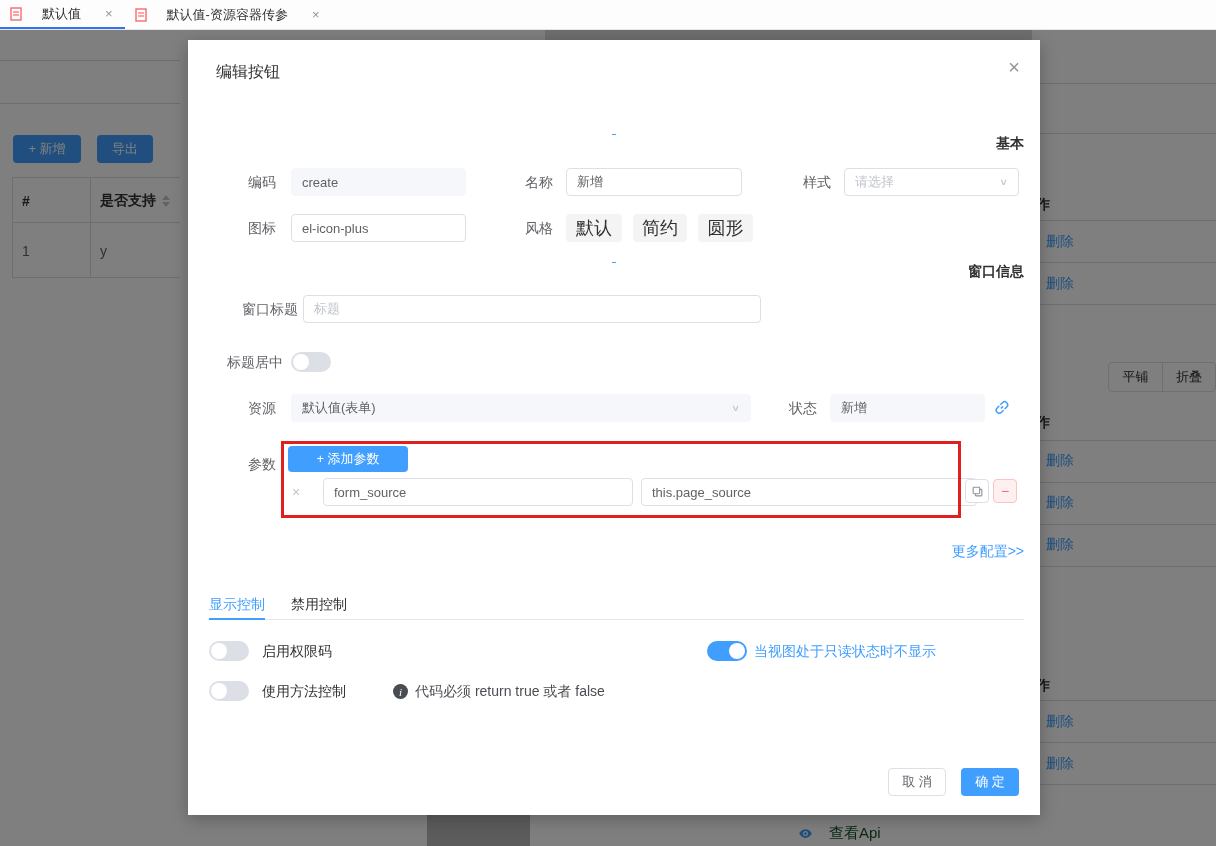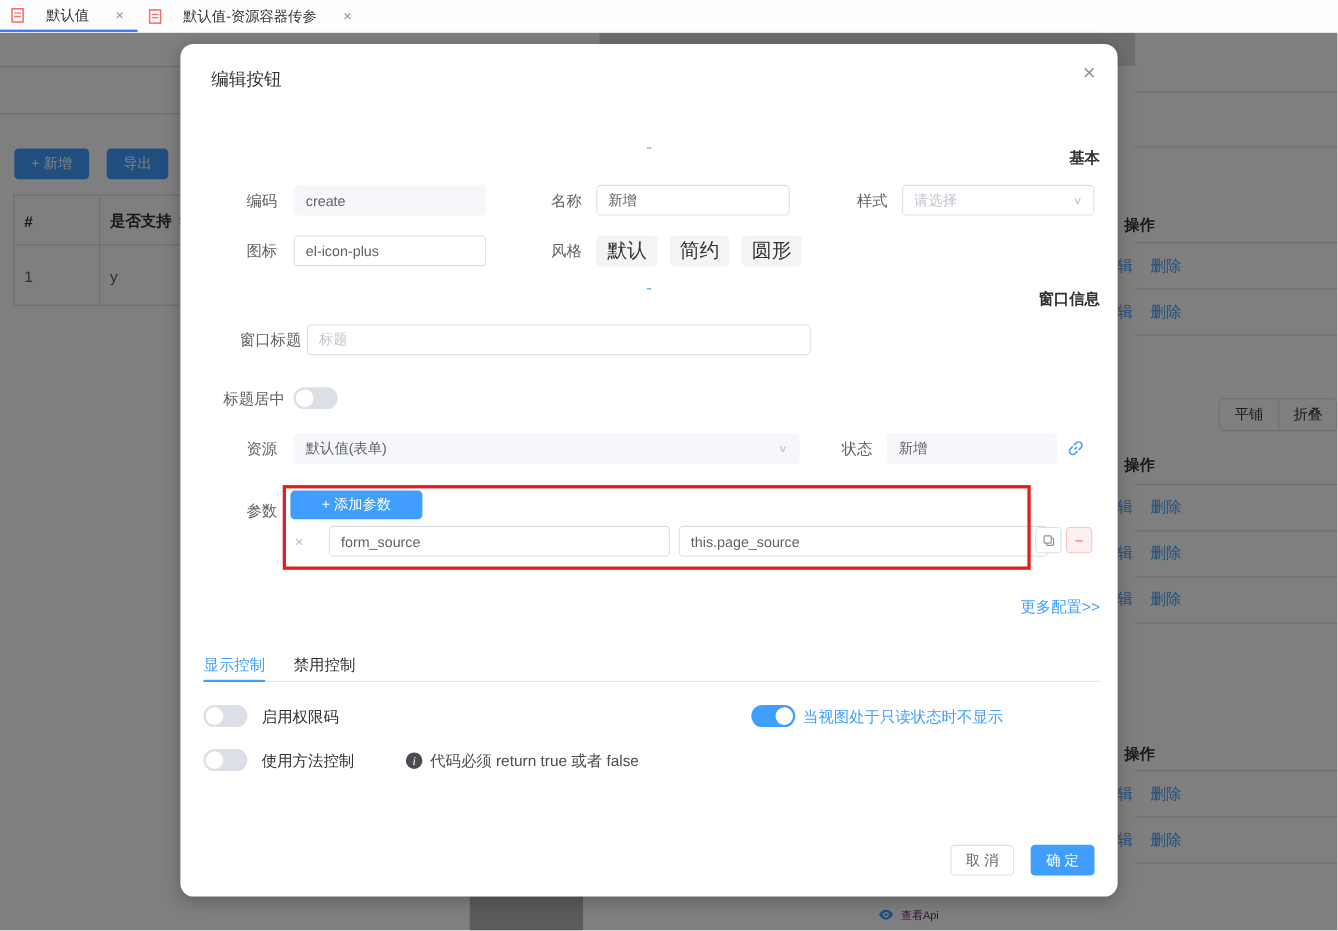--- a/index.html
+++ b/index.html
@@ -22,36 +22,36 @@
   .caret i { width:0; height:0; border-left:4px solid transparent; border-right:4px solid transparent; }
   .caret .up { border-bottom:5px solid #c0c4cc; }
   .caret .down { border-top:5px solid #c0c4cc; }
   .op-row { position:absolute; font-size:14px; color:#409eff; display:flex; gap:16px; white-space:nowrap; }
   .op-row span { cursor:pointer; }
   .btn-group { position:absolute; display:flex; height:30px; border:1px solid #dcdfe6; border-radius:4px;
     background:#fff; overflow:hidden; }
   .btn-group .cell { width:53px; display:flex; align-items:center; justify-content:center;
     font-size:13px; color:#303133; }
   .btn-group .cell + .cell { border-left:1px solid #dcdfe6; }
-  .view-api { position:absolute; display:flex; align-items:center; gap:6px; color:#701a75; font-size:10px; }
+  .view-api { position:absolute; display:flex; align-items:center; gap:16px; color:#14532d; font-size:15px; }
 
   
   .overlay { position:absolute; left:0; top:30px; right:0; bottom:0; background:rgba(0,0,0,0.5); z-index:5; }
 
   
   .tabbar { position:absolute; left:0; top:0; width:1216px; height:30px; background:#fdfdfd;
     border-bottom:1px solid #e8e8e8; display:flex; z-index:10; }
   .tab { display:flex; align-items:center; gap:20px; padding:0 12px 0 10px; font-size:13px; color:#303133;
     position:relative; cursor:pointer; }
   .tab.active { border-bottom:2px solid #3370f2; }
   .tab-close { color:#909399; font-size:13px; margin-left:4px; cursor:pointer; }
 
   
-  .modal { position:absolute; left:164px; top:40px; width:852px; height:775px; background:#fff;
-    border-radius:12px; box-shadow:0 4px 16px rgba(0,0,0,0.25); z-index:20; font-size:14px; color:#303133; }
+  .modal { position:absolute; left:188px; top:40px; width:852px; height:775px; background:#fff;
+    border-radius:0; box-shadow:0 4px 16px rgba(0,0,0,0.25); z-index:20; font-size:14px; color:#303133; }
   .m-title { position:absolute; left:28px; top:22px; font-size:16px; color:#303133; }
   .m-close { position:absolute; right:20px; top:16px; font-size:20px; color:#909399; cursor:pointer; }
   .sec { position:absolute; display:flex; align-items:flex-end; height:20px;flex-direction:column; }
   .sec .bar { width:4px; height:16px; background:#409eff; margin-right:8px; align-self:center; }
   .sec .t { font-size:14px; font-weight:bold; color:#303133; white-space:nowrap; }
   .sec .rule { flex:1; height:1px; background:#dcdfe6; margin-left:16px; margin-bottom:1px; }
   .lbl { position:absolute; height:28px; line-height:28px; font-size:14px; color:#606266; text-align:right; }
   .inp { position:absolute; height:28px; border:1px solid #dcdfe6; border-radius:4px; background:#fff;
     display:flex; align-items:center; padding:0 10px; font-size:13px; color:#606266; }
   .inp.fill { background:#f5f7fa; border-color:#f5f7fa; }

